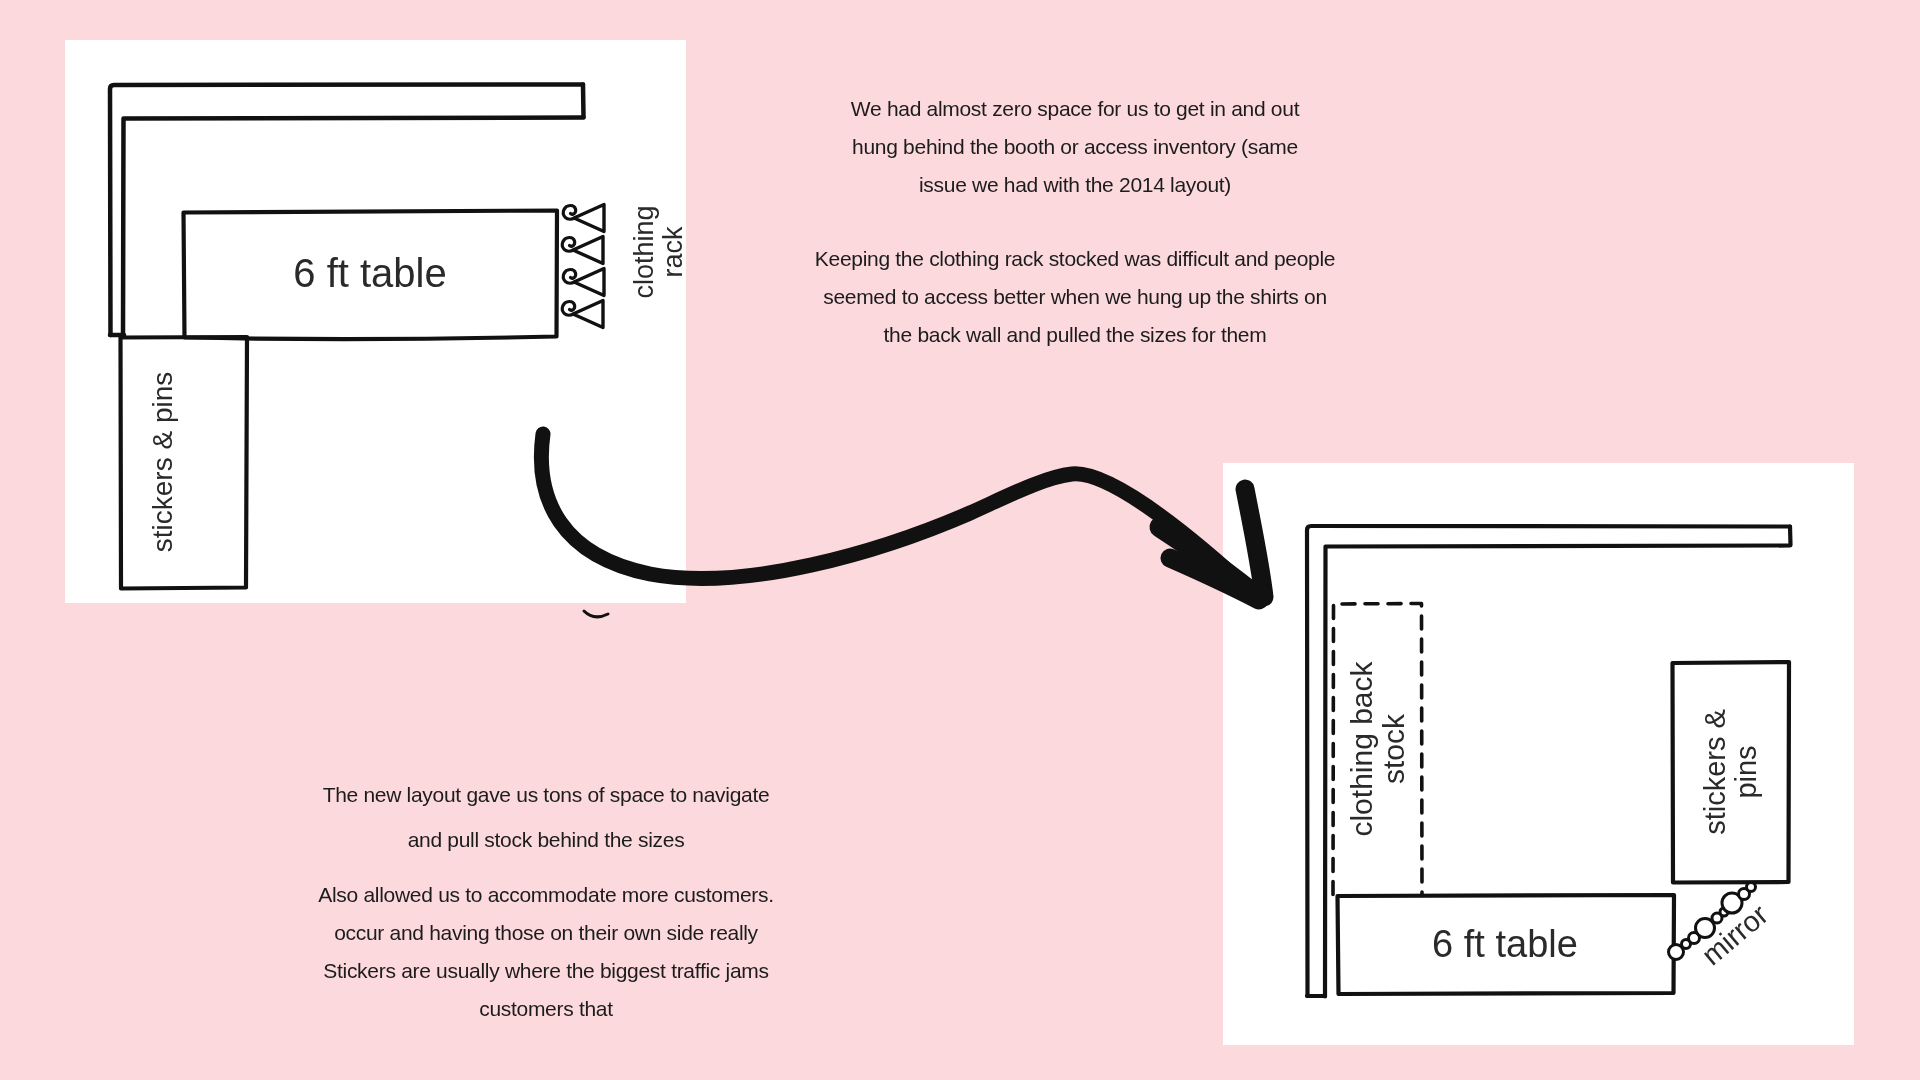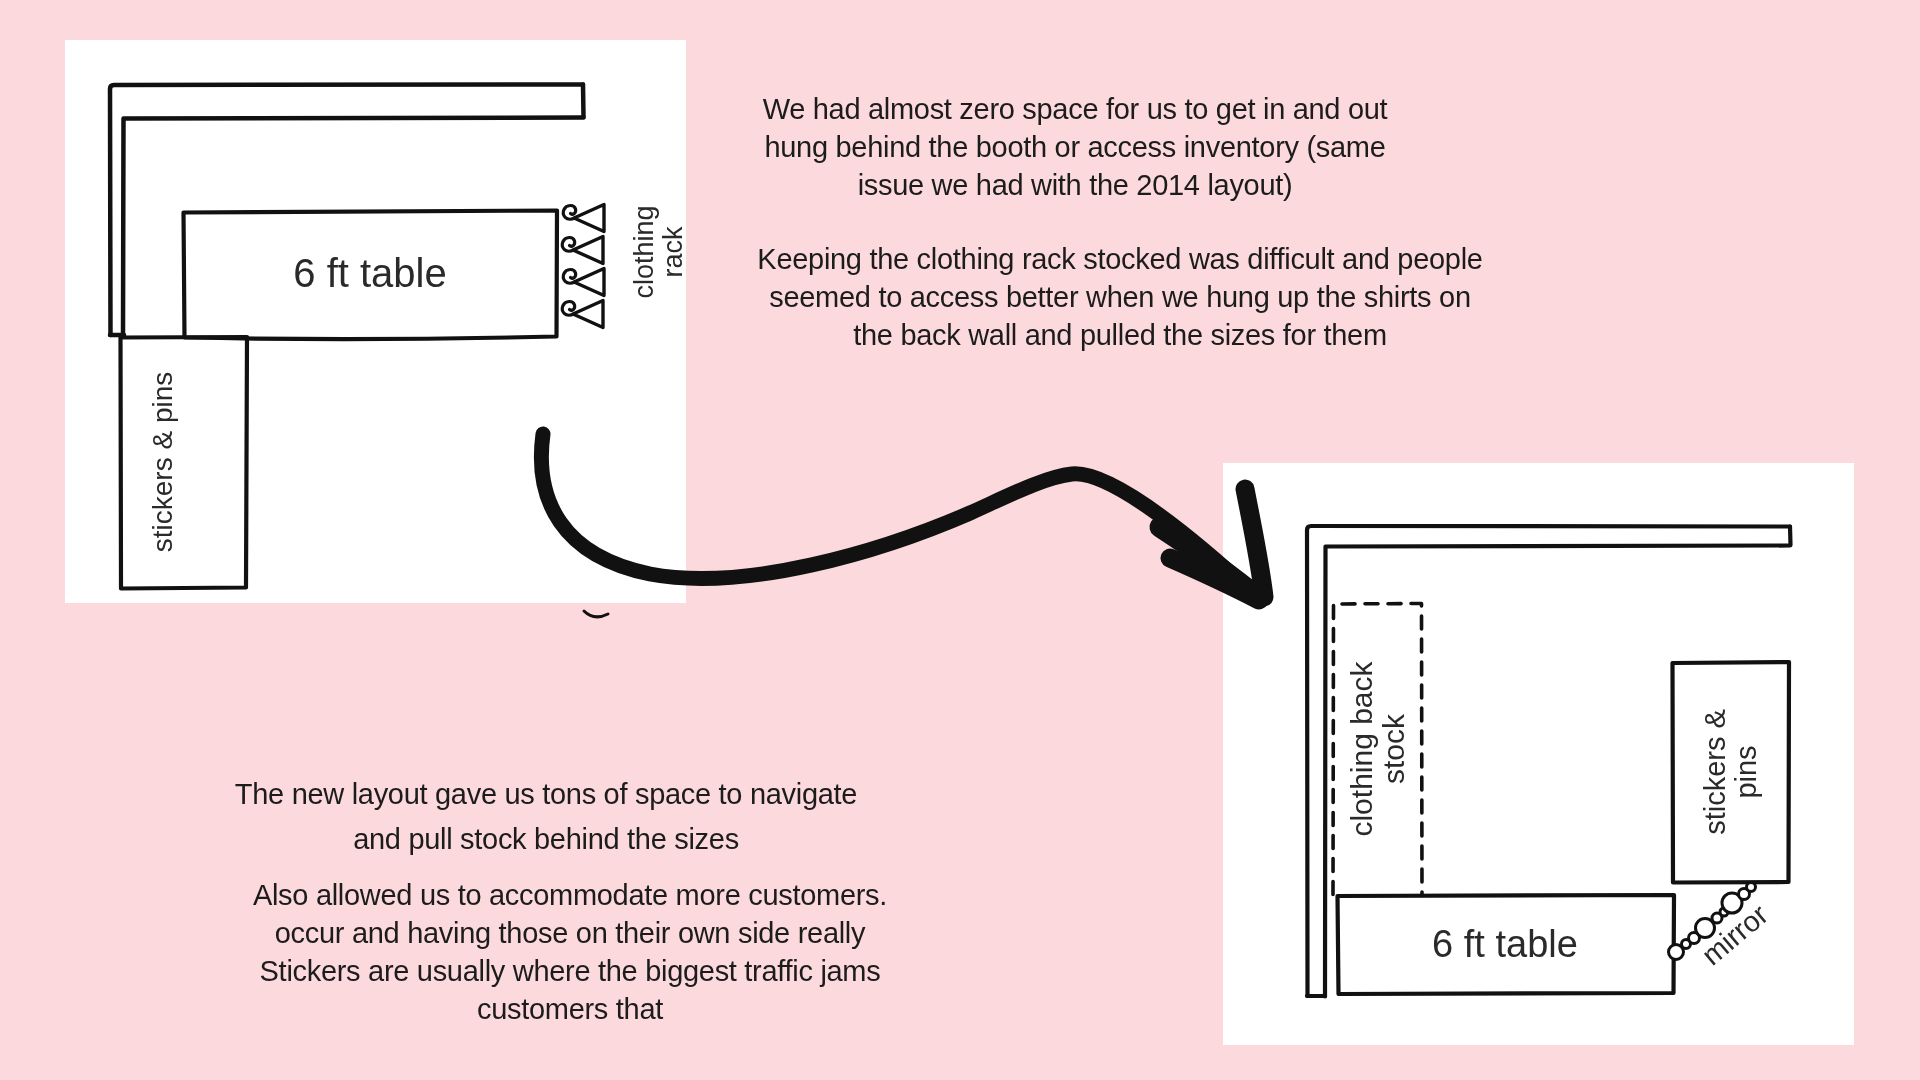--- a/index.html
+++ b/index.html
@@ -15,21 +15,21 @@
   #panel-old{left:65px;top:40px;width:621px;height:563px;}
   #panel-new{left:1223px;top:463px;width:631px;height:582px;}
   .panel svg{position:absolute;left:0;top:0;}
   .plan-label{
     position:absolute;color:#2a2a2a;font-weight:300;
     text-align:center;white-space:nowrap;line-height:1.06;
   }
   .rot{transform:translate(-50%,-50%) rotate(-90deg);}
   .note{
     position:absolute;color:#1c1c1c;text-align:center;
-    font-size:29px;letter-spacing:-0.3px;font-weight:500;
+    font-size:21px;letter-spacing:-0.3px;font-weight:500;
     transform:translateX(-50%);white-space:nowrap;
   }
   .note .ln{display:block;}
   #note-1,#note-2{line-height:38px;}
   #note-3{line-height:45px;margin-top:38px;}
   #note-4{line-height:38px;}
   #arrow-layer{position:absolute;left:0;top:0;pointer-events:none;}
   .ink{stroke:#111;fill:none;stroke-linecap:round;stroke-linejoin:round;}
 </style>
 </head>
@@ -118,32 +118,32 @@
 
     <div class="plan-label" style="left:512px;top:472px;transform:translate(-50%,-50%) rotate(-40deg);font-size:29px;">mirror</div>
   </div>
 
   <div class="note" id="note-1" style="left:1075px;top:90px;">
     <span class="ln">We had almost zero space for us to get in and out</span>
     <span class="ln">hung behind the booth or access inventory (same</span>
     <span class="ln">issue we had with the 2014 layout)</span>
   </div>
 
-  <div class="note" id="note-2" style="left:1120px;top:240px;">
+  <div class="note" id="note-2" style="left:1075px;top:240px;">
     <span class="ln">Keeping the clothing rack stocked was difficult and people</span>
     <span class="ln">seemed to access better when we hung up the shirts on</span>
     <span class="ln">the back wall and pulled the sizes for them</span>
   </div>
 
   <div class="note" id="note-3" style="left:546px;top:734px;">
     <span class="ln">The new layout gave us tons of space to navigate</span>
     <span class="ln">and pull stock behind the sizes</span>
   </div>
 
-  <div class="note" id="note-4" style="left:546px;top:876px;margin-left:24px;">
+  <div class="note" id="note-4" style="left:546px;top:876px;">
     <span class="ln">Also allowed us to accommodate more customers.</span>
     <span class="ln">occur and having those on their own side really</span>
     <span class="ln">Stickers are usually where the biggest traffic jams</span>
     <span class="ln">customers that</span>
   </div>
 
   <svg id="arrow-layer" width="1920" height="1080" viewBox="0 0 1920 1080">
     <path class="ink" stroke="#0d0d0d" stroke-width="15" d="M543,434 C534,500 562,556 650,574 C745,592 880,552 970,513 C1010,495 1045,477 1072,474 C1110,470 1192,537 1256,596"></path>
     <path class="ink" stroke="#0d0d0d" stroke-width="21" d="M1160,527 C1195,550 1230,574 1257,597"></path>
     <path class="ink" stroke="#0d0d0d" stroke-width="19" d="M1245,489 C1252,525 1260,563 1264,597"></path>

